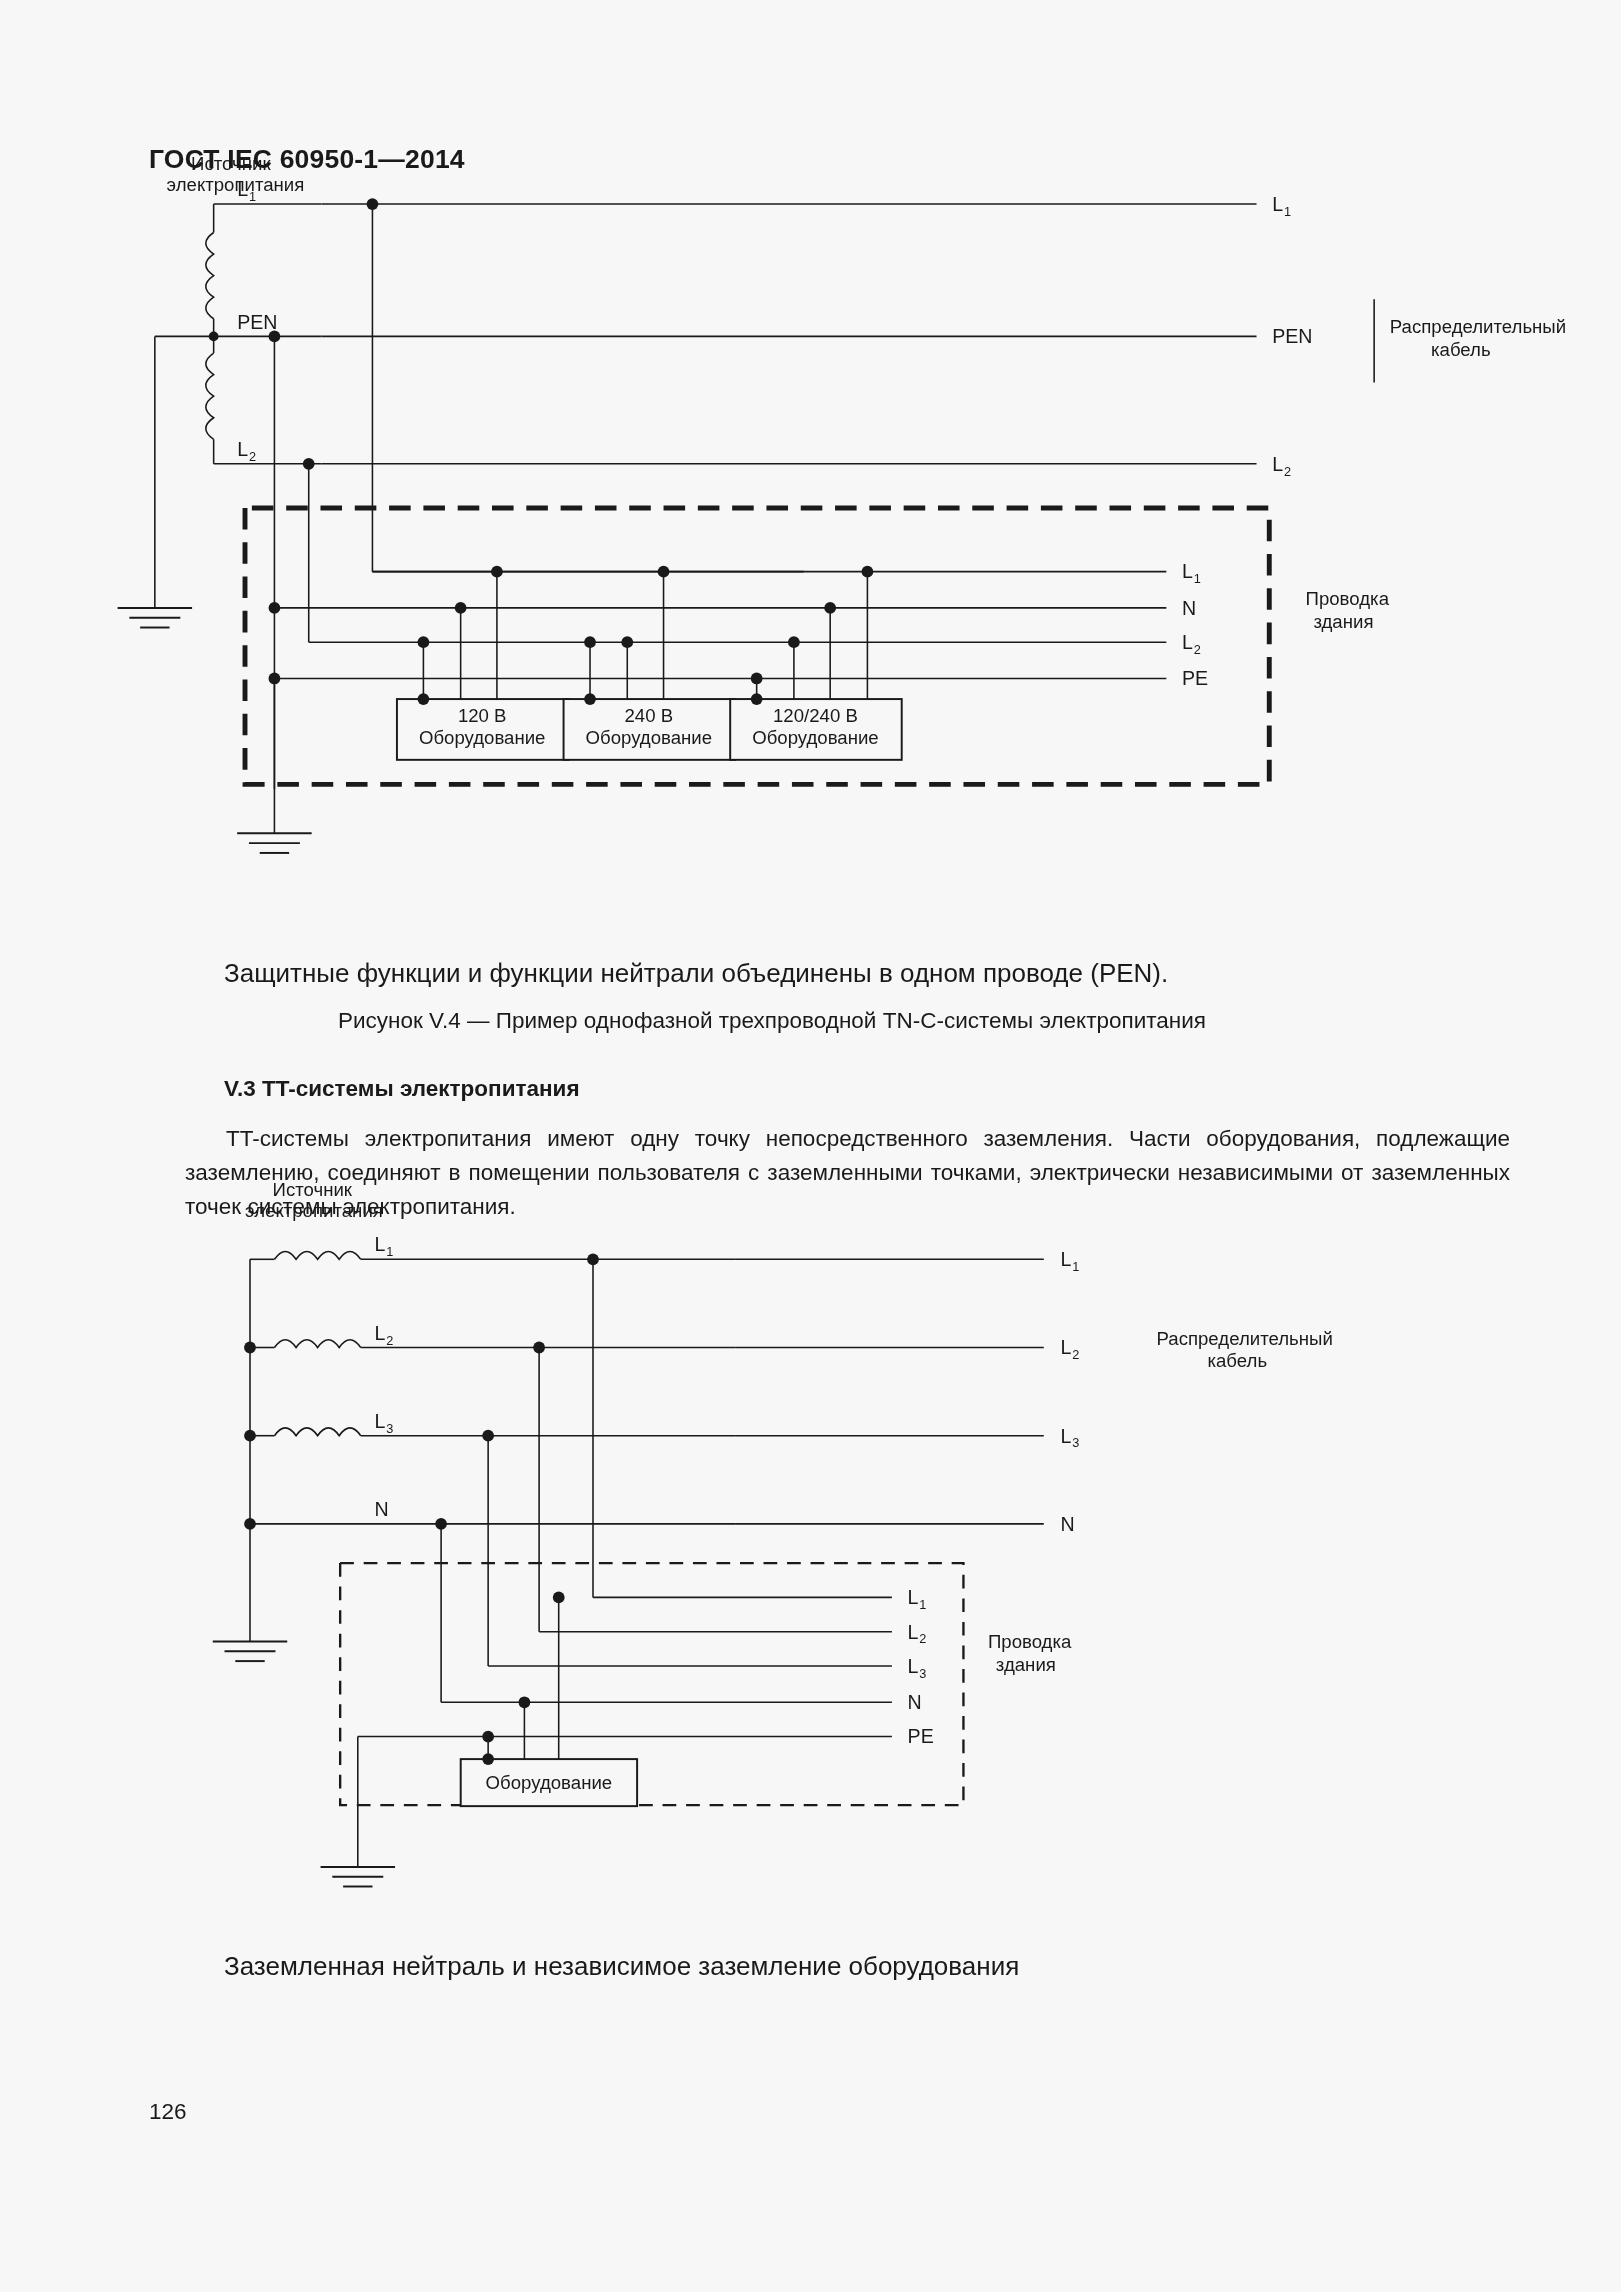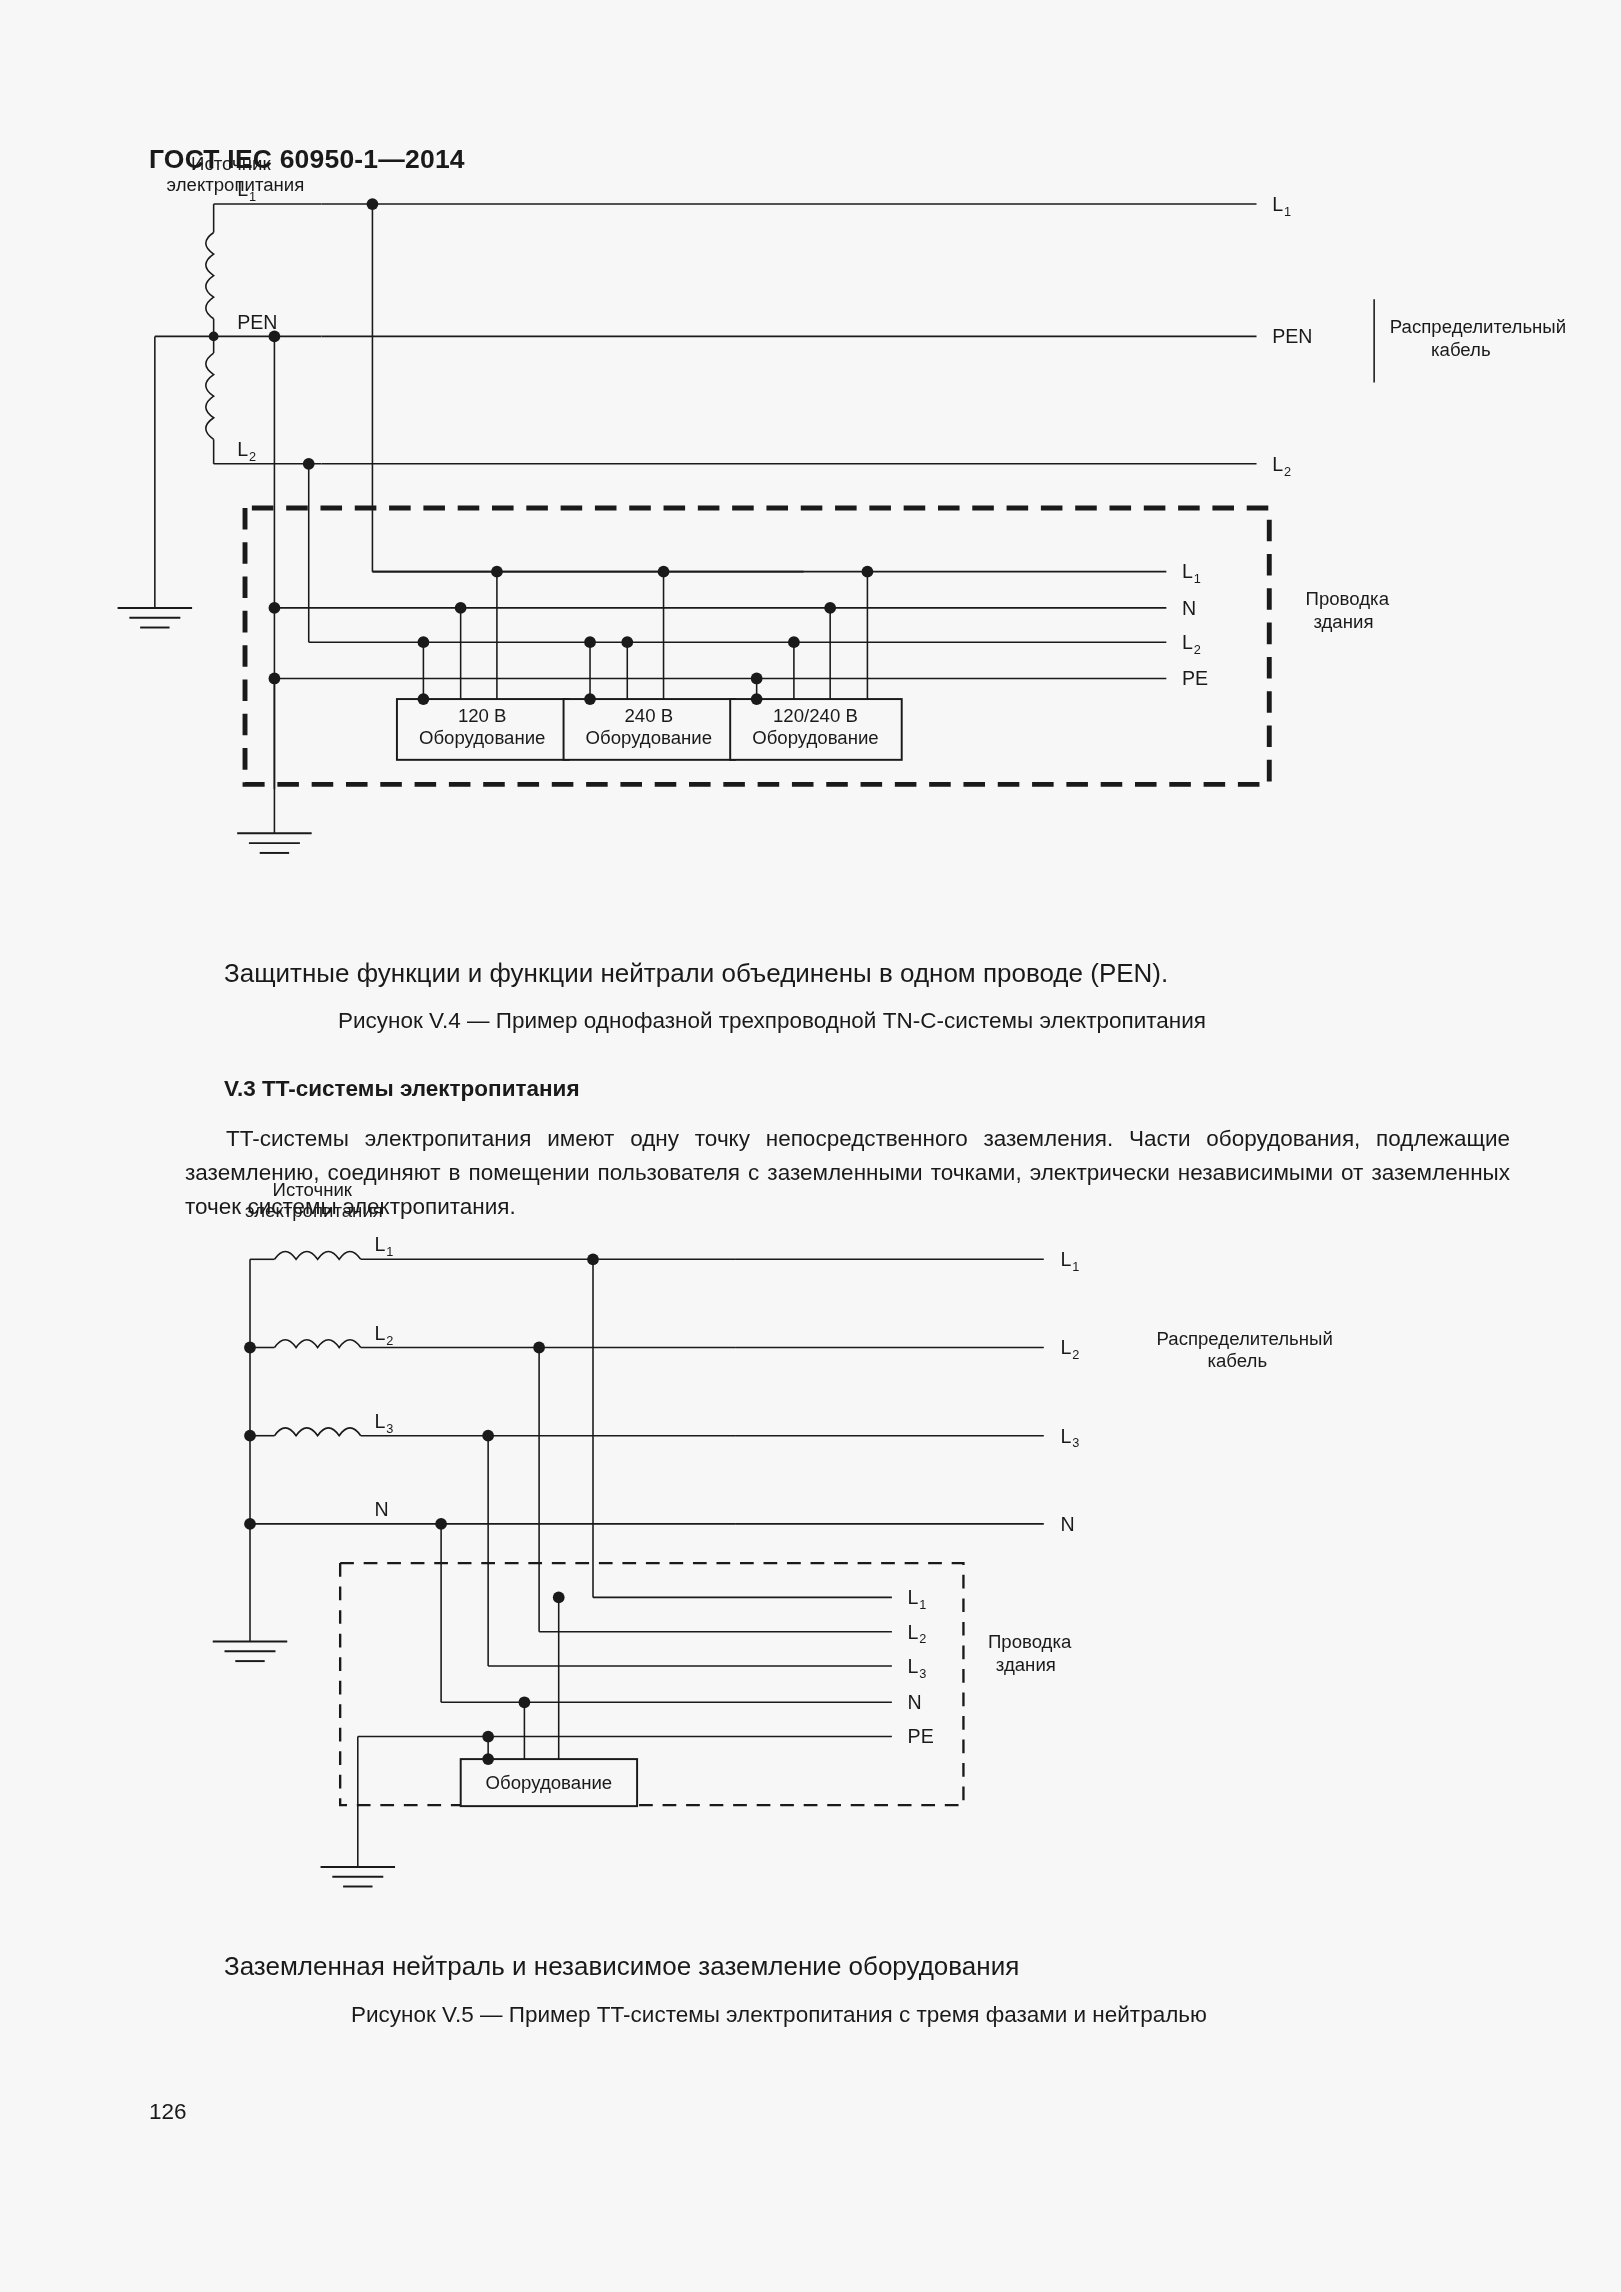--- a/index.html
+++ b/index.html
@@ -382,18 +382,17 @@
       <g>
         <path class="wire" d="M 177 655 L 253 655"></path>
         <path class="wire" d="M 189 665 L 241 665"></path>
         <path class="wire" d="M 200 675 L 230 675"></path>
       </g>
 
     </svg>
   </div>
 
   <div class="note-text" id="note-v5">Заземленная нейтраль и независимое заземление оборудования</div>
-  <div class="figure-caption" id="caption-v5">Рисунок V.5 — Пример TT-системы электропитания с тремя фазами и нейтралью</div>
 
   <div class="page-number">126</div>
 
 </div>
 
 
 </body></html>

